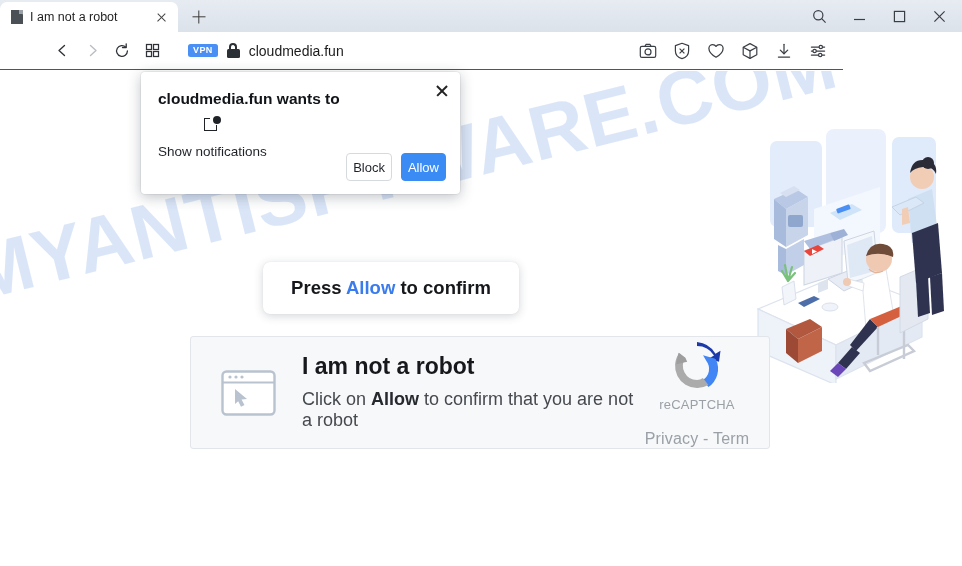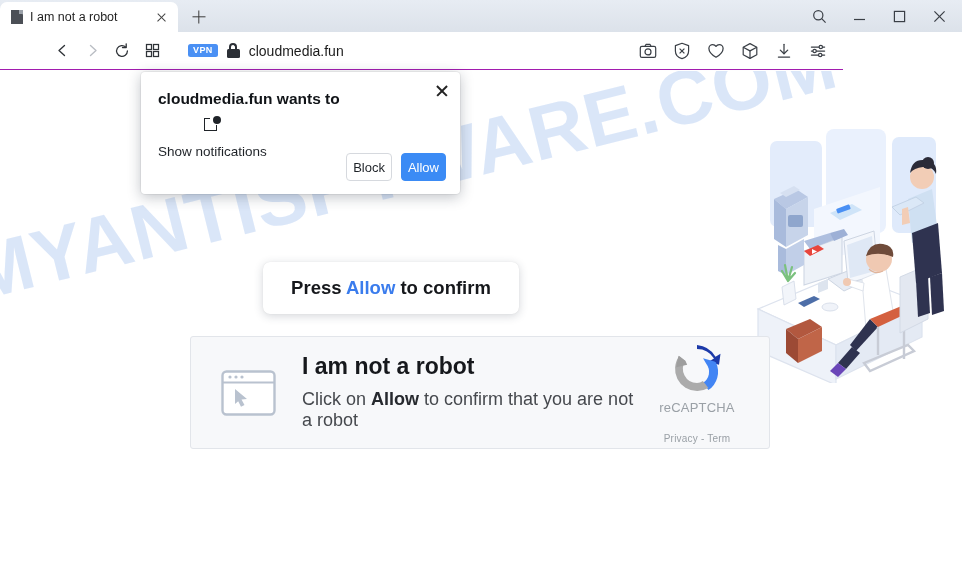--- a/index.html
+++ b/index.html
@@ -143,21 +143,21 @@
     display: flex; align-items: center;
   }
   .cap-winicon { width: 55px; height: 46px; margin-left: 30px; flex: none; }
   .cap-text { margin-left: 26px; flex: 1; }
   .cap-h1 { font-size: 23px; font-weight: bold; color: #16181c; line-height: 1.1; }
   .cap-sub { font-size: 18px; color: #46494e; margin-top: 9px; }
   .cap-sub b { color: #26292e; }
   .cap-recap { width: 120px; text-align: center; margin-right: 12px; flex: none; }
   .cap-recap .rlogo { width: 56px; height: 56px; margin: 0 auto; }
   .cap-recap .rname { font-size: 13px; color: #9aa0a6; margin-top: 3px; letter-spacing: .2px; }
-  .cap-recap .rlinks { font-size: 10px; color: #9aa0a6; margin-top: 18px; letter-spacing: .2px; }
+  .cap-recap .rlinks { font-size: 16px; color: #9aa0a6; margin-top: 18px; letter-spacing: .2px; }
 
   
   .notif {
     position: absolute; left: 141px; top: 72px; width: 319px; height: 122px;
     background: #ffffff; border-radius: 4px;
     box-shadow: 0 3px 14px rgba(25,35,55,.28), 0 0 0 1px rgba(0,0,0,.05);
     z-index: 30;
   }
   .notif-close {
     position: absolute; right: 9px; top: 9px; width: 18px; height: 18px;

